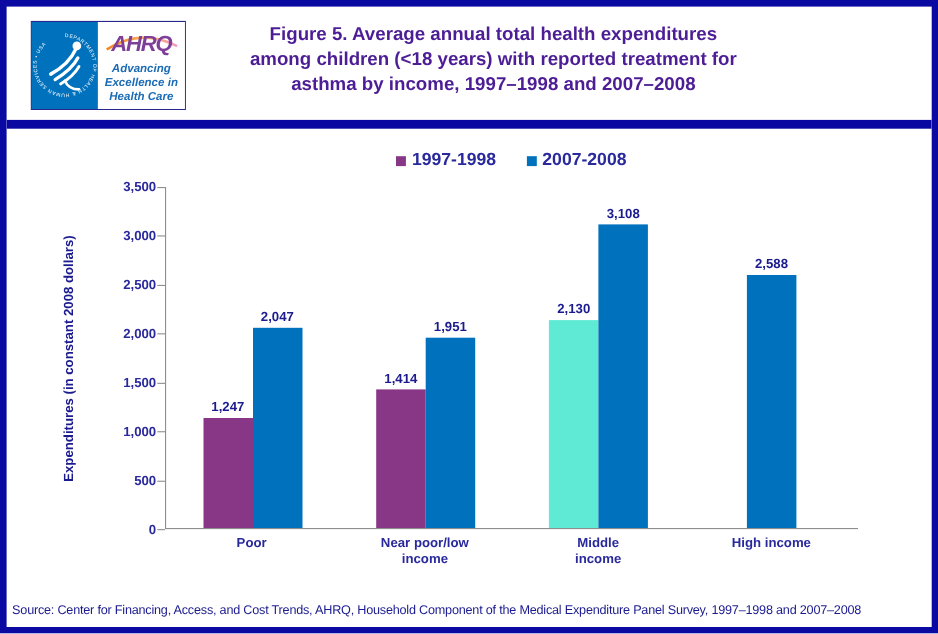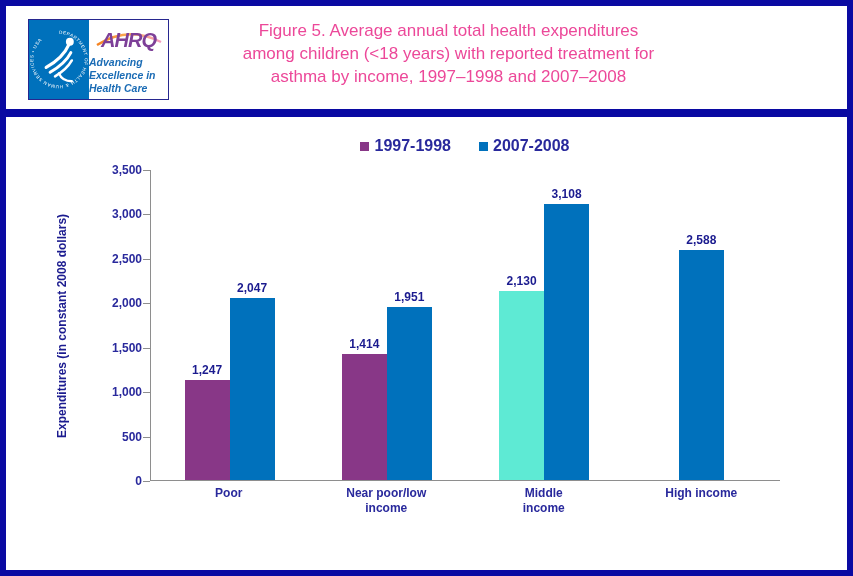--- a/index.html
+++ b/index.html
@@ -19,27 +19,27 @@
   }
   .logo-left { width:60px; height:79px; background:#0071BC; }
   .logo-right { position:relative; width:79px; height:79px; background:#fff; }
   .logo-arc { position:absolute; left:3px; top:3px; }
   .ahrq-word {
     position:absolute; top:9px; left:0; width:100%; text-align:center;
     font-size:20px; font-weight:bold; font-style:italic; color:#7D3F98;
     letter-spacing:-1px;
   }
   .tagline {
-    position:absolute; top:36px; left:0; width:100%; text-align:left;
+    position:absolute; top:36px; left:0; width:100%; text-align:center;
     font-size:10.5px; line-height:13px; font-weight:bold; font-style:italic;
     color:#1B6CB5;
   }
   .title-block {
     position:absolute; left:160px; top:13px; width:565px;
-    text-align:center; color:#ec4899; font-weight:normal;
+    text-align:center; color:#4c1d95; font-weight:bold;
     font-size:17px; line-height:23px;
   }
   .divider { position:absolute; left:0; top:103px; width:100%; height:8px; background:#0909a2; }
 
   
   .legend {
     position:absolute; left:144px; top:131px; width:630px;
     display:flex; justify-content:center; gap:28px;
   }
   .legend-item { display:flex; align-items:center; }
@@ -212,14 +212,15 @@
       </div>
       <div class="x-label-cell">
         <div>Middle</div>
         <div>income</div>
       </div>
       <div class="x-label-cell">
         <div>High income</div>
       </div>
     </div>
 
+  <div class="source">Source: Center for Financing, Access, and Cost Trends, AHRQ, Household Component of the Medical Expenditure Panel Survey, 1997–1998 and 2007–2008</div>
 
 </div>
 
 </body></html>

